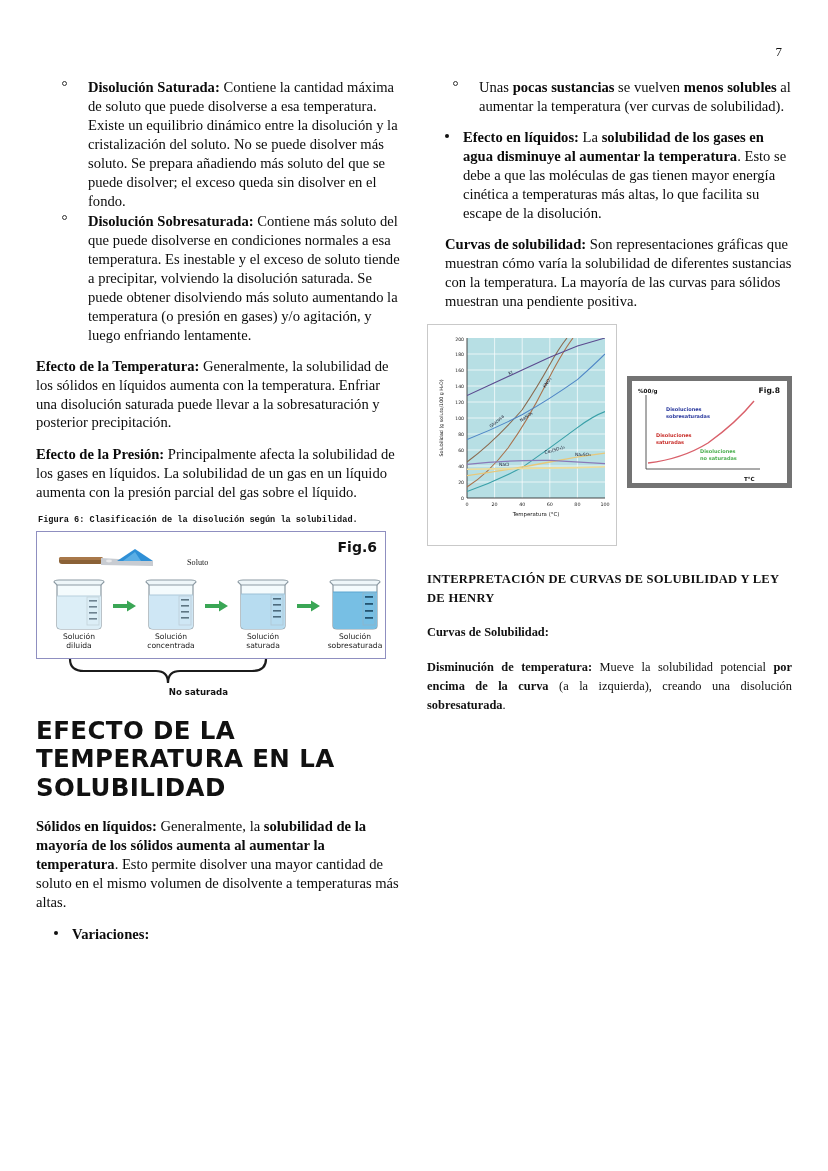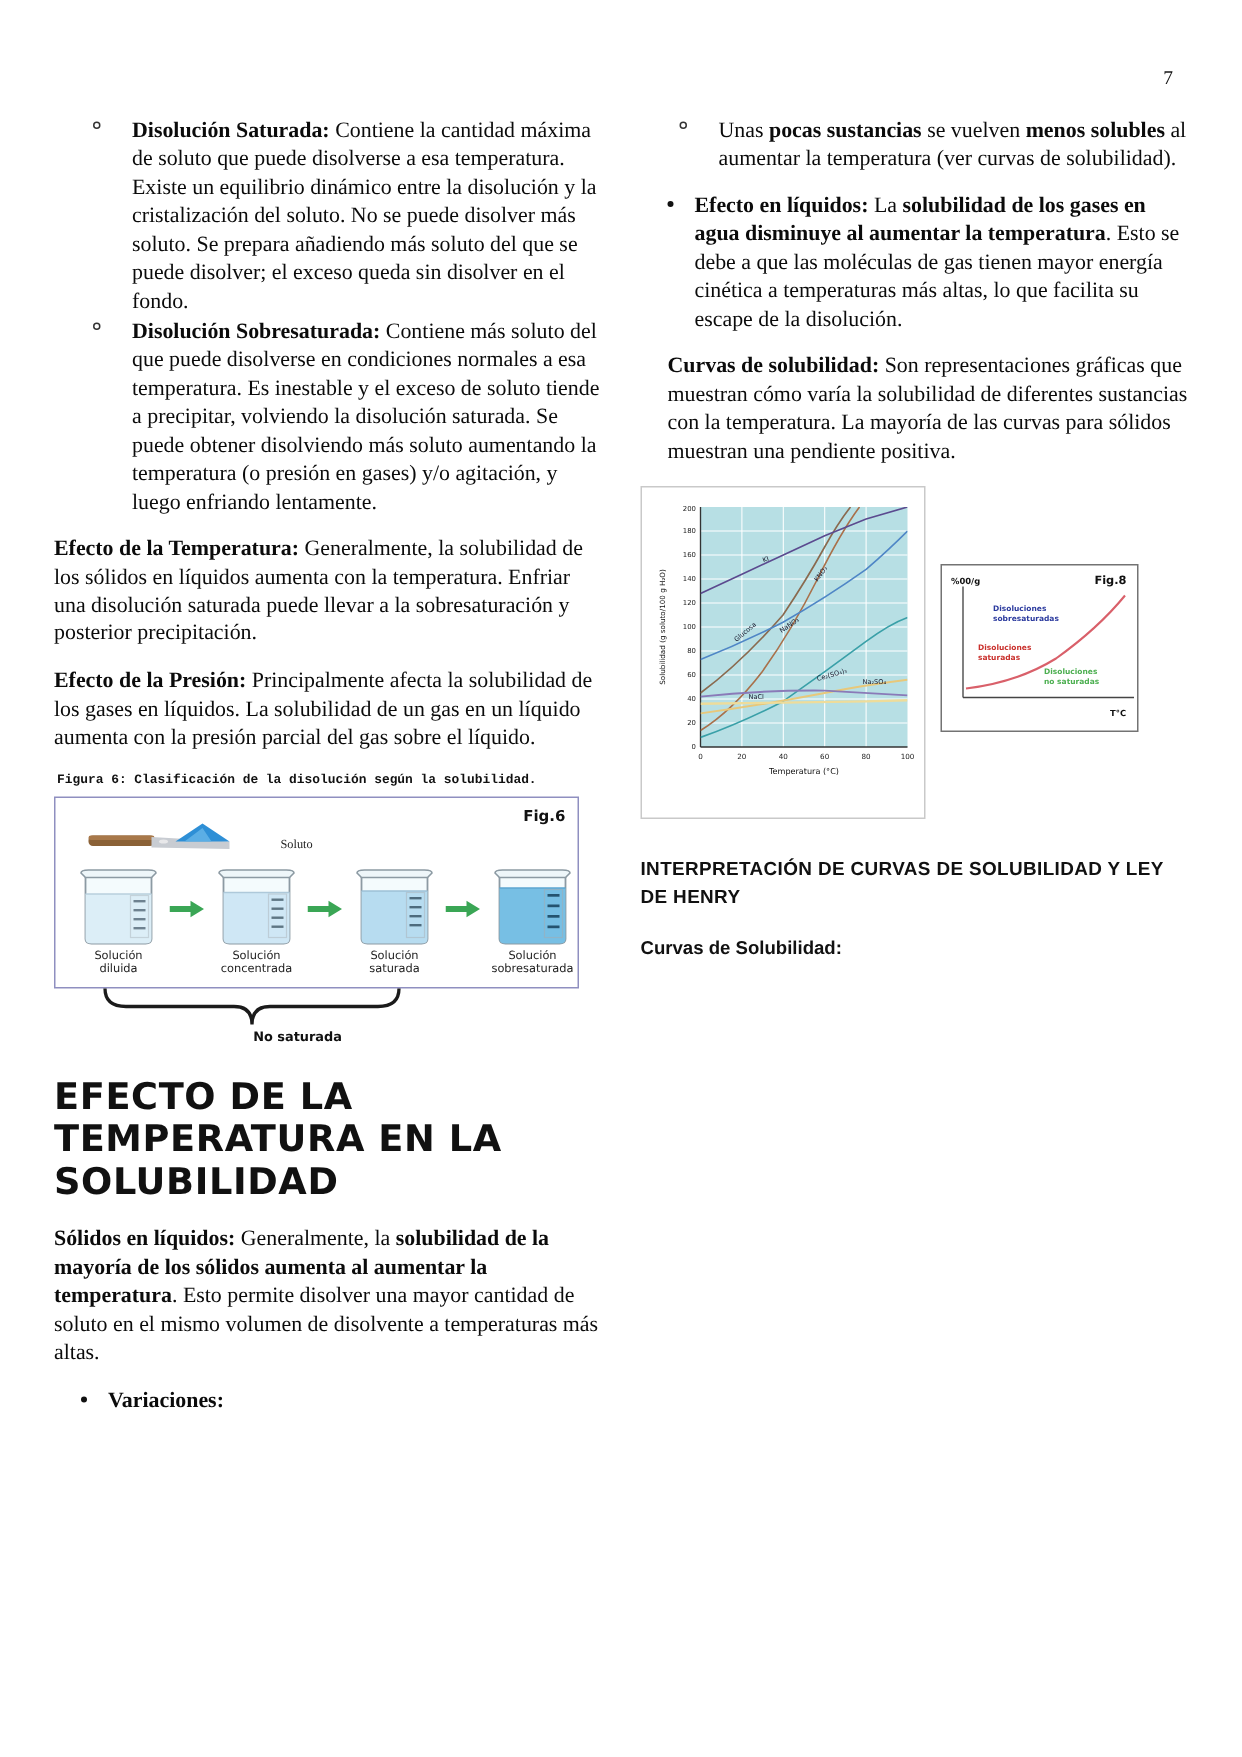--- a/index.html
+++ b/index.html
@@ -75,40 +75,40 @@
     font-size:24.5px;
     letter-spacing:0.4px;
     line-height:1.18;
     text-align:left;
     margin:16px 0 14px 0;
     color:#111;
     text-transform:uppercase;
   }
 
   
-  .sans{font-family:Liberation Sans, sans-serif;font-size:12.4px;line-height:1.52;color:#111;}
+  .sans{font-family:Liberation Serif, serif;font-size:12.4px;line-height:1.52;color:#111;}
   .sans p{margin:0 0 14px 0;text-align:justify;}
   .sans .sec-title{font-weight:bold;font-size:12.6px;line-height:1.5;margin-bottom:16px;letter-spacing:0.25px;}
 
   
   .fig6-caption{
     font-family:Liberation Mono, monospace;
     font-weight:bold;font-size:8.6px;color:#111;
     margin:4px 0 4px 2px;
   }
   .fig6-box{
     position:relative;
     width:350px;height:128px;
     border:1px solid #8f8fc0;
     background:#ffffff;
     box-sizing:border-box;
   }
   .fig6-tag{
     position:absolute;top:6px;right:8px;
-    font-family:"DejaVu Sans", sans-serif;font-weight:bold;font-size:10px;color:#111;padding-left:40px;
+    font-family:"DejaVu Sans", sans-serif;font-weight:bold;font-size:14px;color:#111;padding-left:40px;
   }
   .spatula{position:absolute;left:20px;top:16px;width:120px;height:26px;}
   .soluto-label{
     position:absolute;left:150px;top:26px;
     font-family:Liberation Serif, serif;font-size:8.2px;color:#222;
   }
   .beaker-row{position:absolute;left:10px;top:46px;width:332px;height:78px;}
   .beaker{position:absolute;width:56px;height:52px;}
   .bk-label{
     position:absolute;width:84px;text-align:center;
@@ -122,22 +122,22 @@
   }
 
   
   .figrow{position:relative;margin-top:4px;display:flex;align-items:flex-start;gap:10px;}
   .fig7-box{
     width:190px;height:222px;
     border:1px solid #c9c9c9;background:#fff;
     box-sizing:border-box;padding:5px;
   }
   .fig8-box{
-    width:132px;height:112px;
-    border:1px solid #737373;background:#fff;
+    width:165px;height:112px;
+    border:5px solid #737373;background:#fff;
     box-sizing:border-box;
     margin-top:52px;
     position:relative;
   }
   .fig8-tag{
     position:absolute;top:5px;right:7px;
     font-family:"DejaVu Sans", sans-serif;font-weight:bold;font-size:7.6px;color:#111;
   }
   svg{display:block;}
 </style>
@@ -420,17 +420,20 @@
             <text x="68" y="79" font-family="DejaVu Sans, sans-serif" font-size="5" font-weight="bold" fill="#4caf50">no saturadas</text>
             <text x="112" y="100" font-family="DejaVu Sans, sans-serif" font-size="5.6" font-weight="bold" fill="#111">T°C</text>
           </svg>
         </div>
 
       </div>
 
       <div class="sans" style="margin-top:24px;">
         <div class="sec-title">INTERPRETACIÓN DE CURVAS DE SOLUBILIDAD Y LEY DE HENRY</div>
         <p style="font-weight:bold;margin-bottom:16px;">Curvas de Solubilidad:</p>
+        <p>
+          <span style="font-weight:bold;">Disminución de temperatura:</span><span> Mueve la solubilidad potencial </span><span style="font-weight:bold;">por encima de la curva</span><span> (a la izquierda), creando una disolución </span><span style="font-weight:bold;">sobresaturada</span><span>.</span>
+        </p>
       </div>
 
     </div>
   </div>
 </div>
 
 </body></html>

